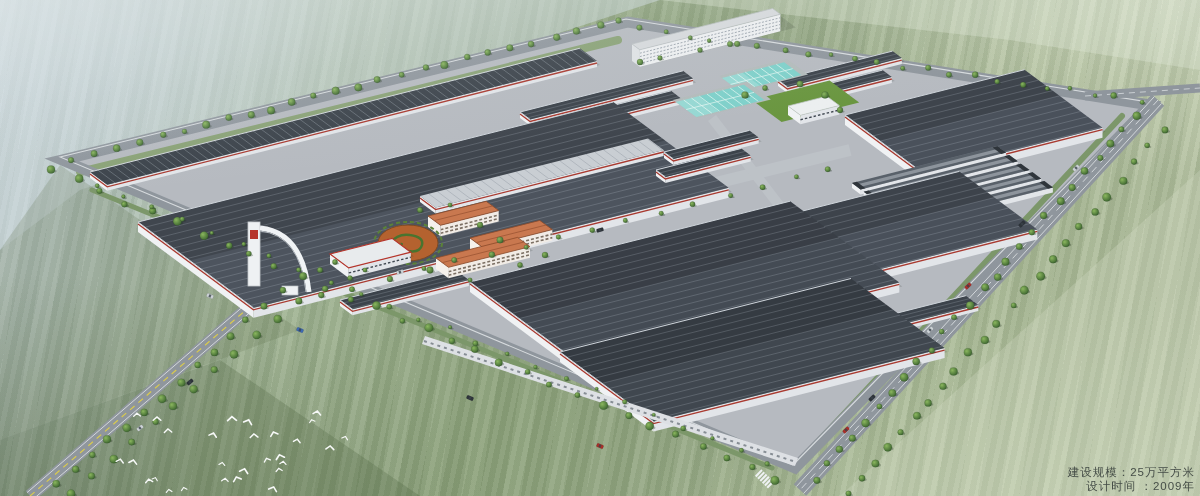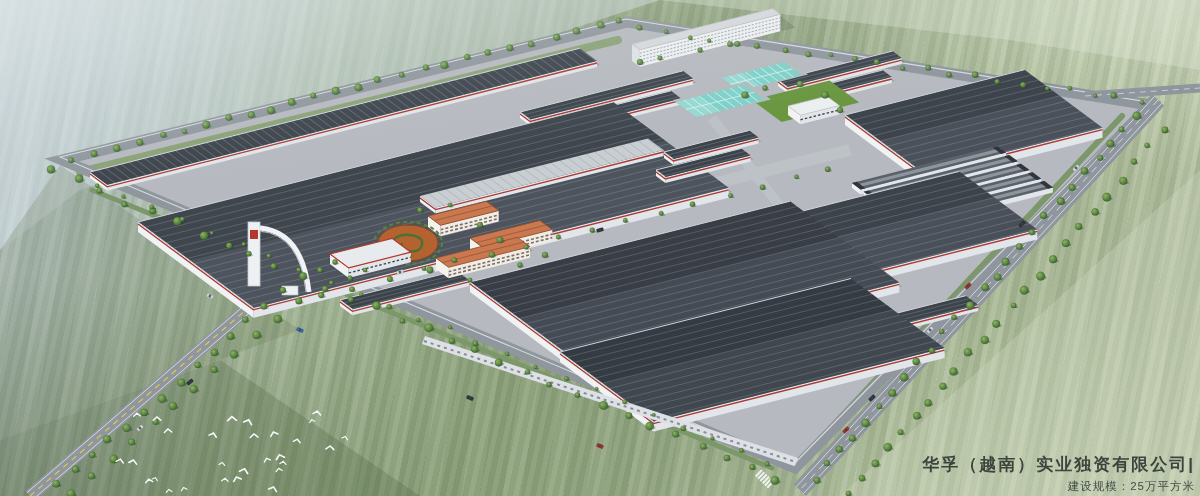--- a/index.html
+++ b/index.html
@@ -1025,16 +1025,16 @@
         <path d="M-3,1 L0,-1.6 L3,1" fill="none" stroke="#f7f9f8" stroke-width="1.2" stroke-linecap="round" transform="translate(312,421) scale(0.91) rotate(-15)"></path>
         <path d="M-3,1 L0,-1.6 L3,1" fill="none" stroke="#f7f9f8" stroke-width="1.2" stroke-linecap="round" transform="translate(317,413) scale(1.27) rotate(10)"></path>
         <path d="M-3,1 L0,-1.6 L3,1" fill="none" stroke="#f7f9f8" stroke-width="1.2" stroke-linecap="round" transform="translate(169,491) scale(0.95) rotate(-8)"></path>
         <path d="M-3,1 L0,-1.6 L3,1" fill="none" stroke="#f7f9f8" stroke-width="1.2" stroke-linecap="round" transform="translate(297,441) scale(1.14) rotate(11)"></path>
         <path d="M-3,1 L0,-1.6 L3,1" fill="none" stroke="#f7f9f8" stroke-width="1.2" stroke-linecap="round" transform="translate(330,448) scale(1.31) rotate(5)"></path>
         <path d="M-3,1 L0,-1.6 L3,1" fill="none" stroke="#f7f9f8" stroke-width="1.2" stroke-linecap="round" transform="translate(345,438) scale(0.99) rotate(17)"></path>
       </g>
     </svg>
   <div class="haze"></div>
   <div class="caption">
-    <div class="cap-title">华孚（越南）实业独资有限公司|</div>
     <div class="cap-line">建设规模：25万平方米</div>
+    <div class="cap-line">设计时间 ：2009年</div>
   </div>
 </div>
 
 </body></html>

